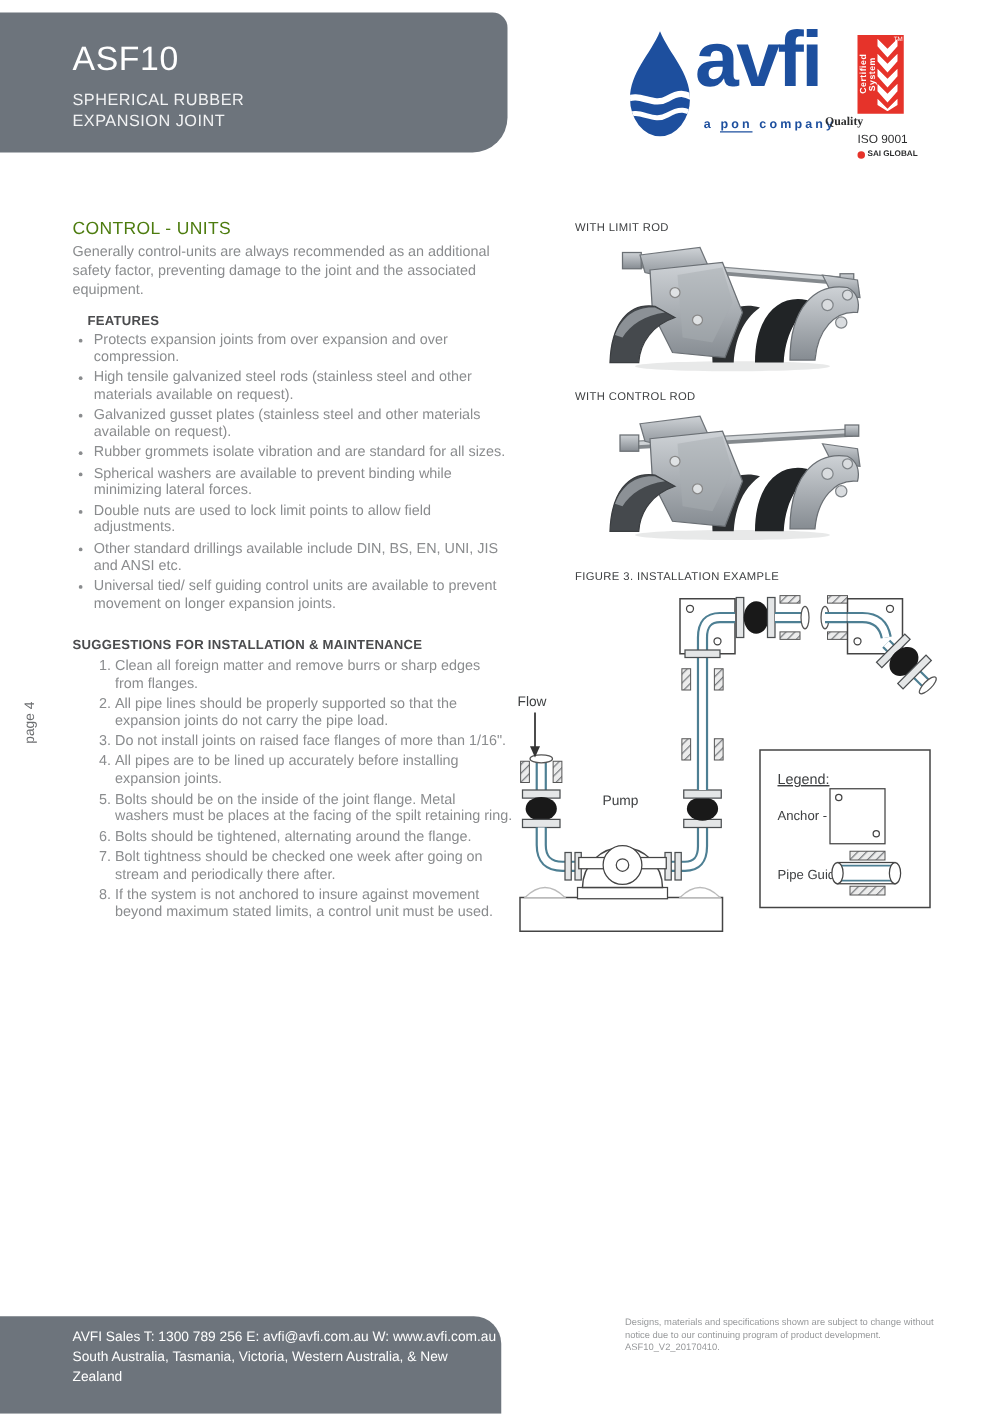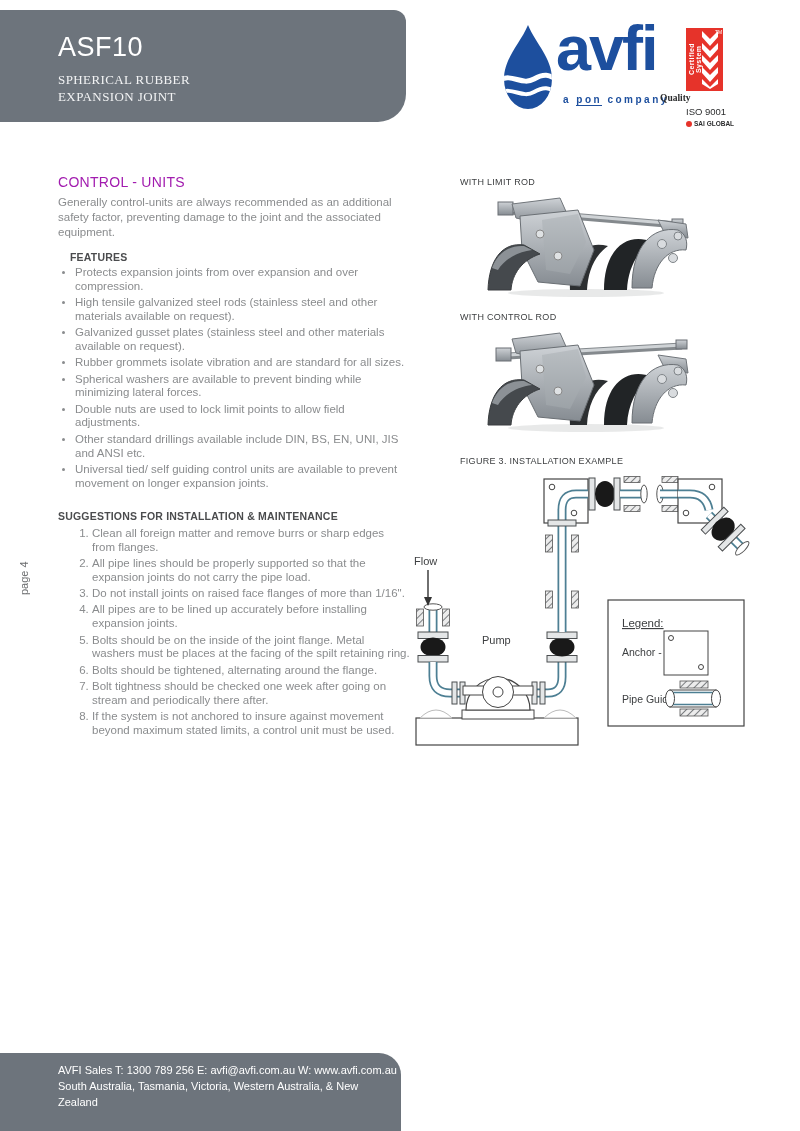--- a/index.html
+++ b/index.html
@@ -5,41 +5,41 @@
   * { margin:0; padding:0; box-sizing:border-box; }
   html,body { background:#ffffff; }
   body { width:800px; height:1131px; position:relative; overflow:hidden;
          font-family:"Liberation Sans", sans-serif; }
   .abs { position:absolute; }
 
   
   .topbar { left:0; top:10px; width:406px; height:112px; background:#6d747c;
             border-radius:0 12px 28px 0; }
   .model { left:58px; top:32px; font-size:27px; color:#ffffff; letter-spacing:.5px; }
-  .subtitle { left:58px; top:72px; font-size:13px; color:#f2f3f4; letter-spacing:.4px; line-height:1.3;font-family:Liberation Serif, serif; }
+  .subtitle { left:58px; top:72px; font-size:13px; color:#f2f3f4; letter-spacing:.4px; line-height:1.3; }
 
   
   .drop { left:502px; top:24px; }
   .wordmark { left:556px; top:12px; font-size:63px; font-weight:700; color:#1d4f9e; letter-spacing:-2px; }
   .tagline { left:563px; top:94px; font-size:10px; font-weight:700; color:#1d4f9e; letter-spacing:2.5px; }
   .tagline .u { border-bottom:1.5px solid #1d4f9e; }
   .badge { left:686px; top:28px; width:37px; height:63px; background:#e6332a; }
   .badge-vtext { left:688px; top:29px; height:61px; width:13px; writing-mode:vertical-rl;
                  transform:rotate(180deg); font-size:7px; font-weight:700; color:#ffffff;
                  letter-spacing:.4px; text-align:center; }
   .badge-tm { left:715px; top:29px; font-size:5px; color:#ffffff; }
   .badge-chev { left:701px; top:31px; }
   .cert-quality { left:660px; top:93px; font-size:9.5px; font-weight:700; color:#2c2d2e;font-family:Liberation Serif, serif; }
   .cert-iso { left:686px; top:106px; font-size:9.5px; color:#2c2d2e; }
   .cert-sai { left:686px; top:120px; font-size:6.5px; font-weight:700; color:#2c2d2e;
               display:flex; align-items:center; gap:2px; }
   .cert-dot { width:6px; height:6px; border-radius:50%; background:#e6332a; display:inline-block; }
 
   
-  .sec-title { left:58px; top:174px; font-size:14px; color:#a21caf; letter-spacing:.3px; }
+  .sec-title { left:58px; top:174px; font-size:14px; color:#4d7c0f; letter-spacing:.3px; }
   .intro { left:58px; top:195px; width:350px; font-size:11.5px; color:#8a8c8e; line-height:1.32; }
   .mini-title { font-size:10.5px; font-weight:700; color:#4b4c4e; letter-spacing:.2px; }
   .features-title { left:70px; top:251px; }
   .bullets { left:58px; top:266px; width:348px; list-style:disc; padding-left:17px;
              font-size:11.5px; color:#8a8c8e; line-height:1.2; }
   .bullets li { margin-bottom:2.5px; }
   .bullets li::marker { color:#8a8c8e; font-size:10px; }
   .sugg-title { left:58px; top:510px; }
   .numbers { left:58px; top:527px; width:352px; list-style:decimal; padding-left:18px;
              font-size:11.5px; color:#8a8c8e; line-height:1.2; }
@@ -281,13 +281,14 @@
     <rect x="274" y="243" width="28" height="7" fill="url(#hatch)" stroke="#555" stroke-width="0.8"></rect>
   </g>
 </svg>
 
 <div class="abs bottombar"></div>
 <div class="abs contact">
   <div>AVFI Sales  T: 1300 789 256  E: avfi@avfi.com.au  W: www.avfi.com.au</div>
   <div>South Australia, Tasmania, Victoria, Western Australia, &amp; New Zealand</div>
 </div>
 <div class="abs legal">
+  <p>Designs, materials and specifications shown are subject to change without notice due to our continuing program of product development. ASF10_V2_20170410.</p>
 </div>
 
 </body></html>

